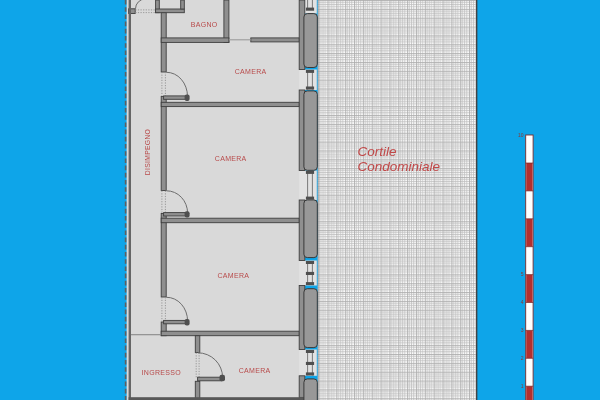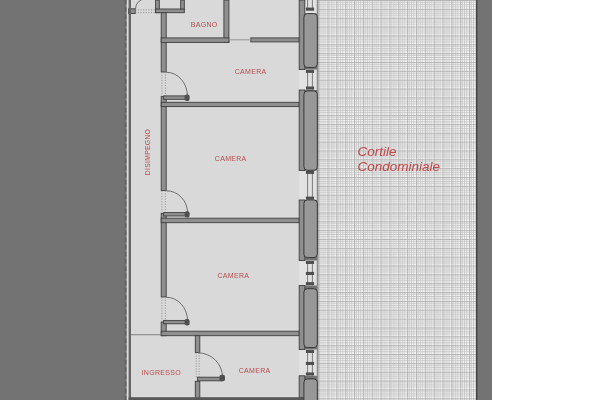--- a/index.html
+++ b/index.html
@@ -1,15 +1,15 @@
 <!DOCTYPE html>
 <html><head><meta charset="utf-8">
 <style>
 html,body{margin:0;padding:0;background:#fff;}
-#page{position:relative;width:492px;height:400px;overflow:hidden;background:#737373;
+#page{position:relative;width:600px;height:400px;overflow:hidden;background:#0ea5e9;
 font-family:"Liberation Sans", sans-serif;}
 svg{position:absolute;left:0;top:0;}
 </style></head>
 <body>
 <div id="page">
 <svg width="600" height="400" viewBox="0 0 600 400">
 <defs>
 <pattern id="grid" width="8.85" height="8.85" patternUnits="userSpaceOnUse">
   <rect width="8.85" height="8.85" fill="#fcfcfc"></rect>
   <path d="M2.2125 0V8.85M4.425 0V8.85M6.6375 0V8.85" stroke="#c0c0c0" stroke-width="0.8"></path>

